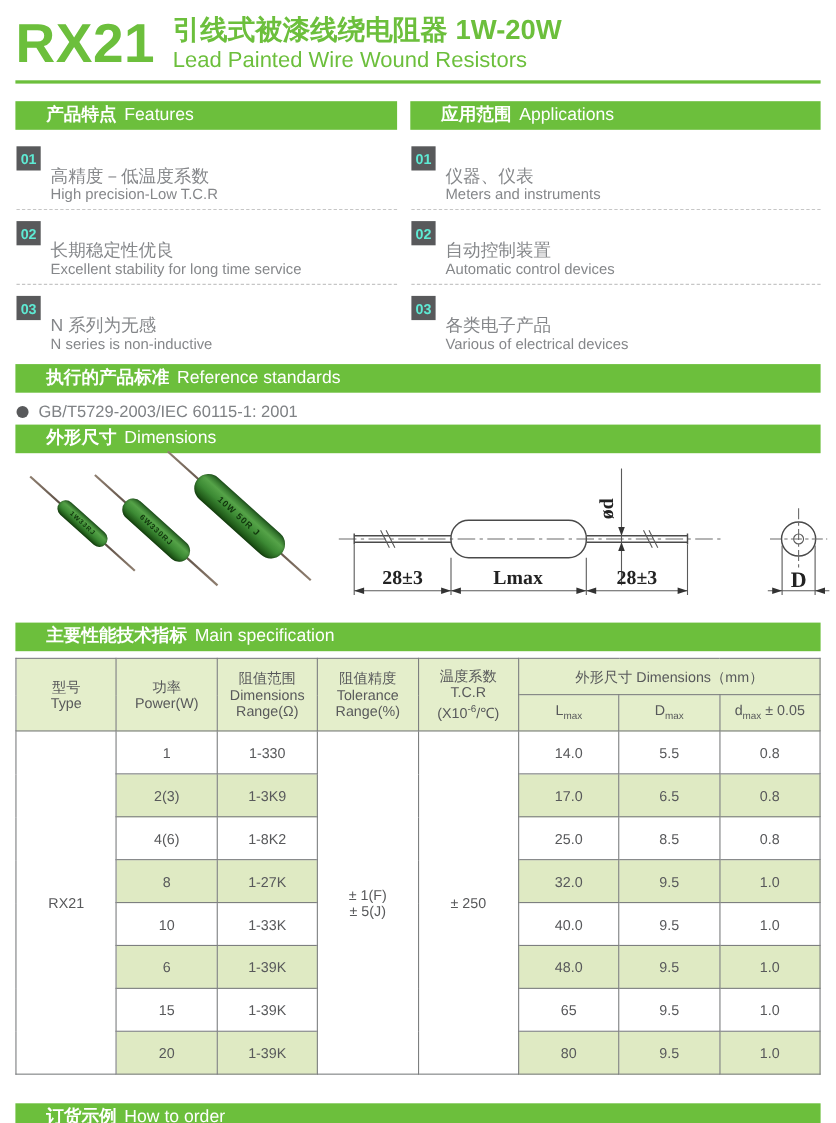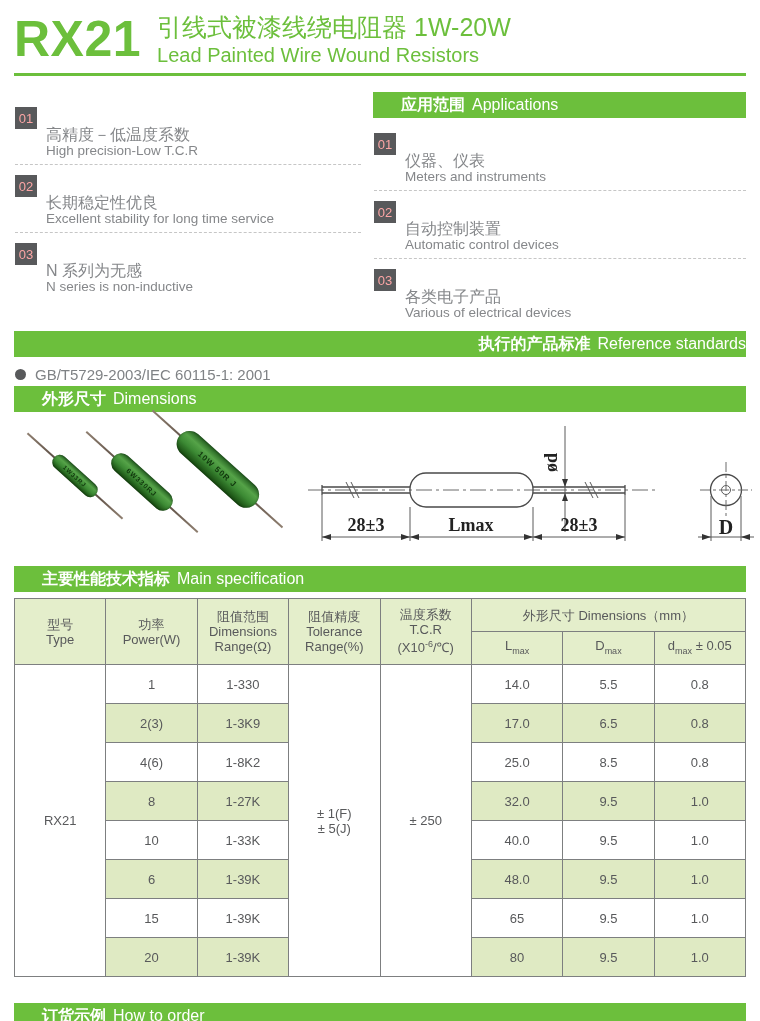--- a/index.html
+++ b/index.html
@@ -6,43 +6,43 @@
     --accent:#6cbf3c; --th-bg:#e4eecb; --stripe:#dfeac3; --badge:#58595b; --ink:#58595b;
   }
   html,body{margin:0;padding:0;}
   body{width:760px;height:1021px;background:#ffffff;font-family:"Liberation Sans",sans-serif;color:var(--ink);overflow:hidden;}
   .page{padding:0 14px;}
 
   
   .hdr{display:flex;align-items:flex-start;padding:10px 0 0 0;}
   .model{font-size:50px;font-weight:bold;color:var(--accent);line-height:58px;letter-spacing:0.5px;}
   .titles{margin-left:16px;padding-top:2px;}
-  .tcn{font-size:25px;font-weight:normal;color:var(--accent);line-height:31px;text-align:center;}
+  .tcn{font-size:25px;font-weight:bold;color:var(--accent);line-height:31px;text-align:center;}
   .ten{font-size:20px;color:var(--accent);line-height:25px;}
   .rule{height:3px;background:var(--accent);margin-top:5px;}
 
   
   .bar{background:var(--accent);color:#fff;height:26px;line-height:26px;font-size:16px;padding-left:28px;white-space:nowrap;}
   .bar .cn{font-weight:bold;}
   .bar .en{font-weight:normal;margin-left:7px;}
 
   
   .cols{display:flex;gap:12px;margin-top:16px;}
   .col-l{width:347px;}
   .col-r{flex:1;}
   .items{padding:5px 0 0 1px;}
   .item-row{display:flex;align-items:flex-start;padding-top:6px;}
-  .badge{width:22px;height:22px;background:var(--badge);color:#fca5a5;font-size:13px;font-weight:normal;display:flex;align-items:center;justify-content:center;margin-top:4px;flex:none;}
+  .badge{width:22px;height:22px;background:var(--badge);color:#5eead4;font-size:13px;font-weight:bold;display:flex;align-items:center;justify-content:center;margin-top:4px;flex:none;}
   .itxt{margin-left:9px;}
   .icn{font-size:16px;color:#85878a;line-height:15px;margin-top:24px;}
   .ien{font-size:13.5px;color:#85878a;line-height:17px;}
   .dash{border-bottom:1px dashed #c6c6c6;margin-top:5px;}
 
   
-  .standards{margin-top:10px;text-align:right;}
+  .standards{margin-top:10px;}
   .bullet-line{display:flex;align-items:center;padding:9px 0 3px 1px;font-size:15px;color:#7f8285;}
   .dot{width:11px;height:11px;border-radius:50%;background:#58595b;margin-right:9px;flex:none;}
 
   
   .figure{position:relative;height:152px;margin-top:2px;}
   .res{position:absolute;}
   .res .wire{position:absolute;left:0;right:0;top:50%;height:2px;margin-top:-1px;background:linear-gradient(90deg,#8f7f70,#5d4f45 28%,#5d4f45 72%,#8f7f70);}
   .res .bod{position:absolute;top:50%;left:50%;transform:translate(-50%,-50%);background:linear-gradient(180deg,#235e20,#55a348 30%,#3c8a34 60%,#16480f);box-shadow:inset 0 0 3px rgba(0,0,0,.45);display:flex;align-items:center;justify-content:center;color:#10350c;font-weight:bold;letter-spacing:1px;}
   .res1{left:-3px;top:47px;width:128px;height:30px;transform:rotate(42deg);}
   .res1 .bod{width:56px;height:15px;border-radius:8px;font-size:6px;}
@@ -87,20 +87,23 @@
     <div class="model">RX21</div>
     <div class="titles">
       <div class="tcn">引线式被漆线绕电阻器 1W-20W</div>
       <div class="ten">Lead Painted Wire Wound Resistors</div>
     </div>
   </div>
   <div class="rule"></div>
 
   <div class="cols">
     <div class="col-l">
+      <div class="bar">
+        <span class="cn">产品特点</span><span class="en">Features</span>
+      </div>
       <div class="items">
         <div class="item-row">
           <div class="badge">01</div>
           <div class="itxt">
               <div class="icn">高精度－低温度系数</div>
               <div class="ien">High precision-Low T.C.R</div>
             </div>
         </div>
         <div class="dash"></div>
         <div class="item-row">

